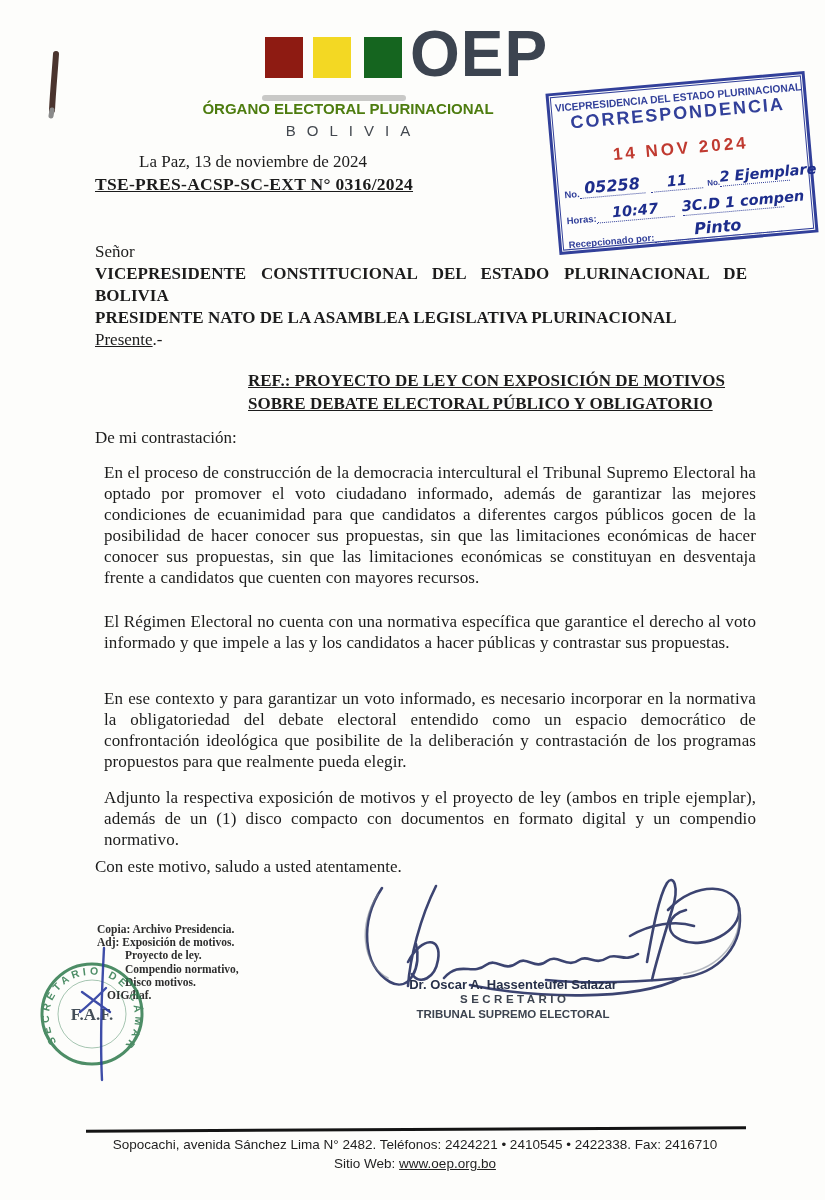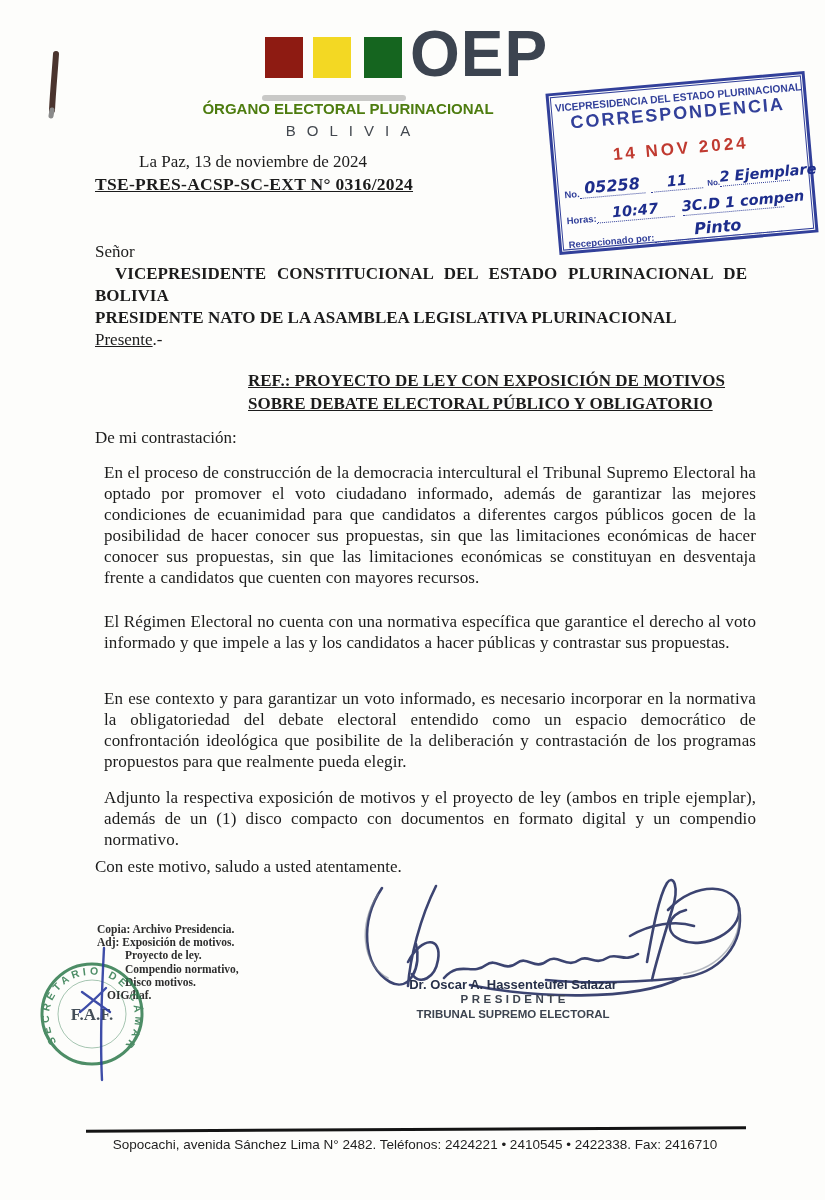--- a/index.html
+++ b/index.html
@@ -37,21 +37,21 @@
   .rs-label{font-size:9.5px; font-weight:700; white-space:nowrap;}
   .rs-dotted{border-bottom:1.5px dotted #32409a; flex:0 0 auto;}
   .hand{font-family:"DejaVu Sans",sans-serif; font-style:italic; font-weight:600;
     color:#1d2d8c; font-size:14.5px; transform:rotate(-2deg); white-space:nowrap; line-height:1;}
   
   .dateline{position:absolute; left:95px; top:152px; font-size:17px;margin-left:44px;}
   .refcode{position:absolute; left:95px; top:174px; font-size:17.5px; font-weight:700;
     text-decoration:underline; letter-spacing:.3px;}
   .recipient{position:absolute; left:95px; top:241px; width:652px; font-size:17px; line-height:22px;}
   .recipient .bold{font-weight:700;}
-  .just-force{text-align:justify; text-align-last:justify;margin-left:20px;}
+  .just-force{text-align:justify; text-align-last:justify;}
   .presente-u{text-decoration:underline;}
   .refblock{position:absolute; left:248px; top:370px; width:496px; font-size:17px;
     font-weight:700; line-height:22.5px;}
   .refblock span{text-decoration:underline;}
   .greeting{position:absolute; left:95px; top:428px; font-size:17px;}
   .bodypara{position:absolute; left:104px; width:652px; margin:0; font-size:17px;
     line-height:21.1px; text-align:justify; letter-spacing:.1px;}
   .p1{top:462px;} .p2{top:611px;} .p3{top:688px;} .p4{top:787px;}
   .closing{position:absolute; left:95px; top:857px; font-size:17px;}
   
@@ -153,21 +153,21 @@
       <path d="M320,44 C348,14 388,18 391,42 C394,66 356,84 333,74 C315,66 320,48 338,44"></path>
       <path d="M391,42 C397,78 372,108 332,112 C290,116 238,118 198,114"></path>
       <path d="M333,112 C285,136 185,132 122,119"></path>
     </g>
     <g fill="none" stroke="#7a8190" stroke-width="1.6" stroke-linecap="round" opacity="0.55">
       <path d="M30,28 C10,60 14,98 40,112"></path>
       <path d="M391,46 C394,74 372,102 336,108"></path>
     </g>
   </svg>
   <div class="sig-name">Dr. Oscar A. Hassenteufel Salazar</div>
-  <div class="sig-title">PRESIDENTE</div>
+  <div class="sig-title">SECRETARIO</div>
   <div class="sig-org">TRIBUNAL SUPREMO ELECTORAL</div>
 
   <div class="copyblock">
     <div>Copia: Archivo Presidencia.</div>
     <div>Adj: Exposición de motivos.</div>
     <div class="ind">Proyecto de ley.</div>
     <div class="ind">Compendio normativo,</div>
     <div class="ind">Disco motivos.</div>
     <div style="padding-left:10px;">OIG/llaf.</div>
   </div>
@@ -185,14 +185,17 @@
       <text x="62" y="74" text-anchor="middle" font-family="Liberation Serif, serif" font-size="17" font-weight="700" fill="#24303c">F.A.F.</text>
     </g>
     <g fill="none" stroke="#2a3aa0" stroke-width="2.4" stroke-linecap="round" opacity="0.9">
       <path d="M74,2 C72,40 70,95 72,134"></path>
       <path d="M52,46 L80,66 M76,42 C66,52 58,60 50,66"></path>
     </g>
   </svg>
 
   <div class="footer-line"></div>
   <div class="footer-address">Sopocachi, avenida Sánchez Lima N° 2482. Teléfonos: 2424221 • 2410545 • 2422338. Fax: 2416710</div>
+  <div class="footer-web">
+    <span>Sitio Web: </span><a href="#">www.oep.org.bo</a>
+  </div>
 
 </div>
 
 </body></html>

